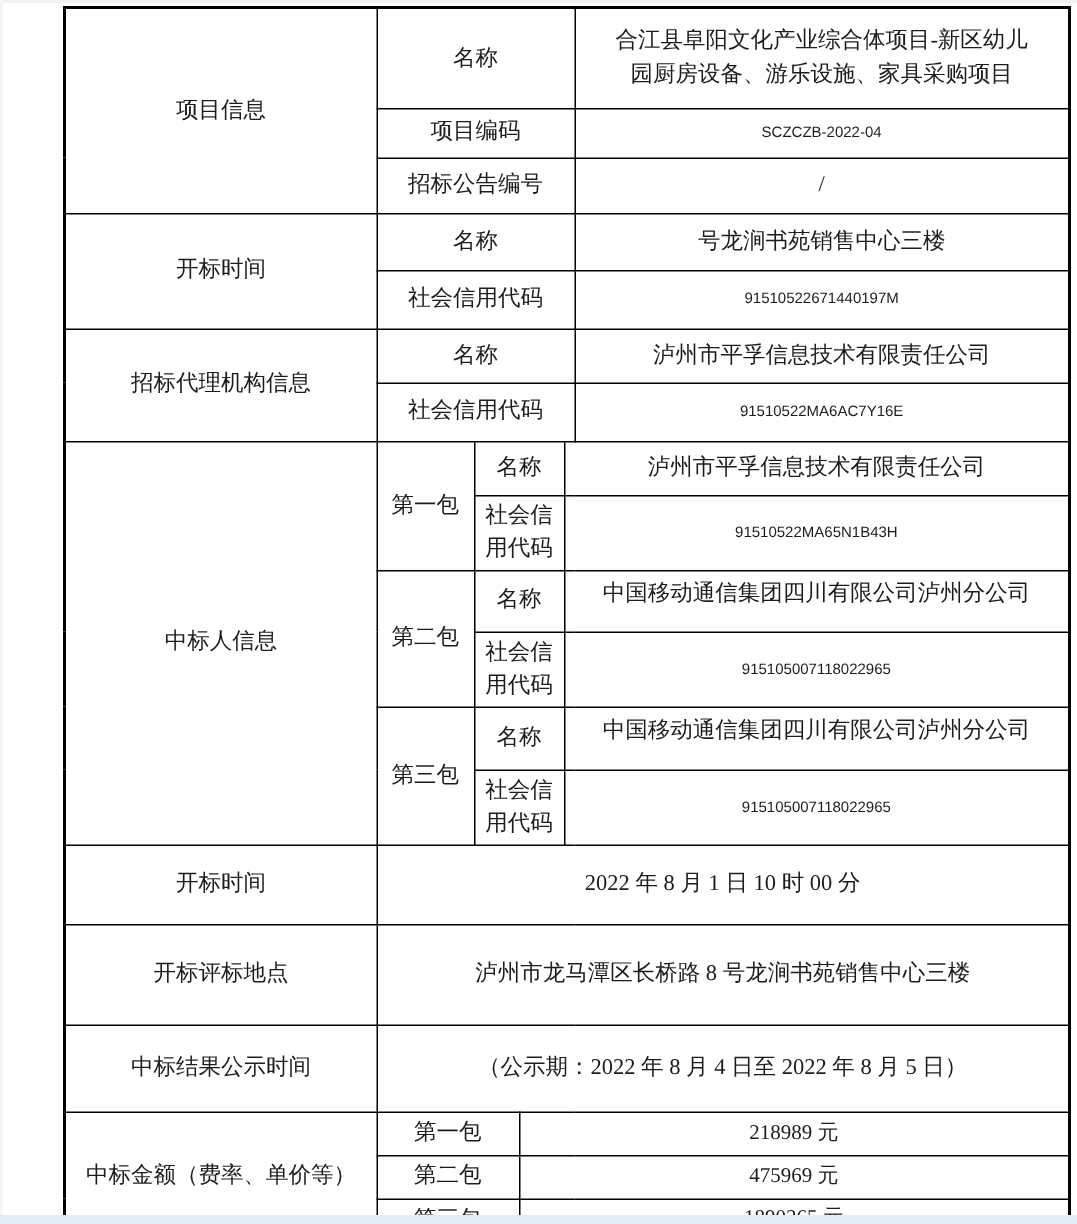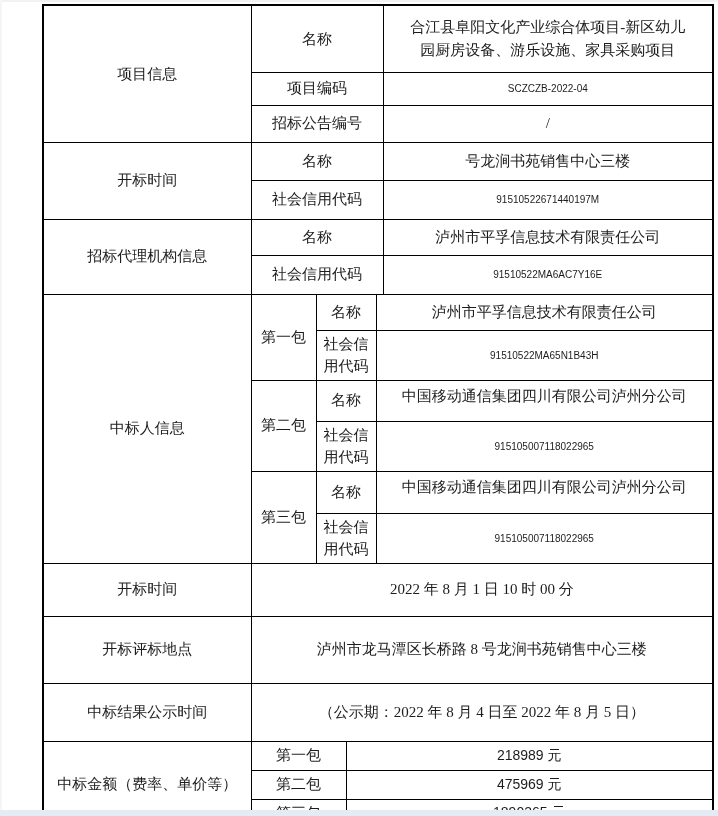--- a/index.html
+++ b/index.html
@@ -21,21 +21,21 @@
     text-align:center;vertical-align:middle;
     font-size:15px;line-height:1.5;
     padding:2px 6px;overflow:hidden;
     word-break:break-all;
   }
   .bid-table td.code{
     font-family:"Liberation Sans","DejaVu Sans",sans-serif;
     font-size:10px;
   }
   .bid-table td.num{
-    font-family:Liberation Sans, sans-serif;
+    font-family:Liberation Serif, serif;
     font-size:14px;
   }
   .bid-table td.proj-name{padding:2px 24px;}
   .bid-table td.top-align{vertical-align:top;padding-top:4px;}
   .bid-table td.pkg-credit{padding:2px 4px;}
   
   tr.r1{height:67px;}  tr.r2{height:33px;}  tr.r3{height:37px;}
   tr.r4{height:38px;}  tr.r5{height:39px;}  tr.r6{height:36px;}
   tr.r7{height:39px;}  tr.r8{height:36px;}  tr.r9{height:44px;}
   tr.r10{height:41px;} tr.r11{height:42px;} tr.r12{height:42px;}

